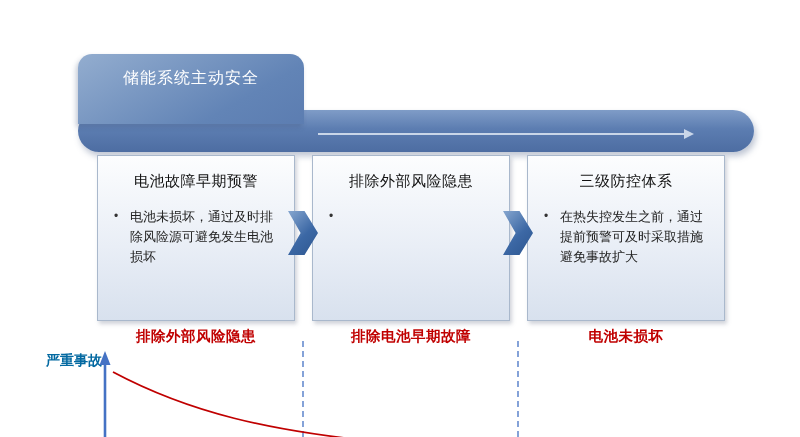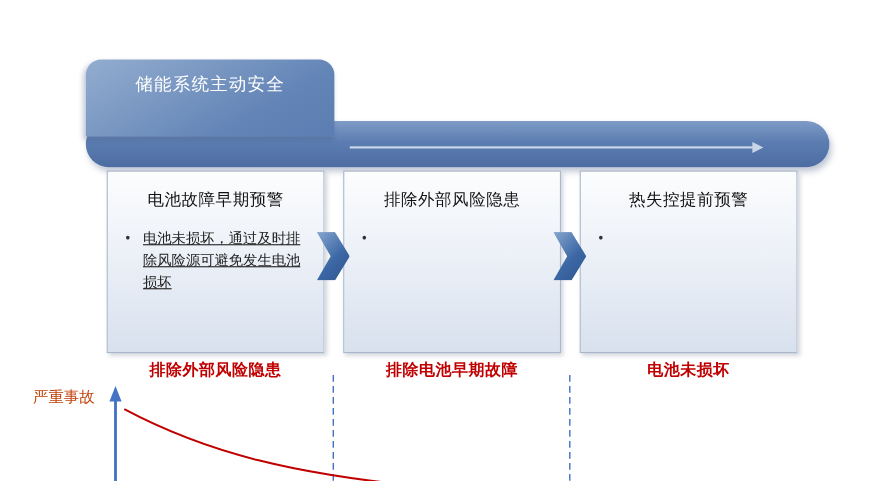--- a/index.html
+++ b/index.html
@@ -19,37 +19,37 @@
   .band-arrow-head{position:absolute;left:684px;top:89px;width:0;height:0;
                    border-left:10px solid #c9d6e8;border-top:5px solid transparent;border-bottom:5px solid transparent;}
 
   
   .stage-box{position:absolute;top:115px;width:198px;height:166px;border:1px solid #a9b8cc;
              background:linear-gradient(180deg,#fcfdfe 0%,#e9eef6 55%,#d8e1ee 100%);
              box-shadow:2px 3px 4px rgba(120,130,150,.35);box-sizing:border-box;}
   .box-title{margin-top:16px;text-align:center;font-size:15px;color:#111;font-weight:500;letter-spacing:.5px;}
   .bullet-row{display:flex;margin:16px auto 0;width:164px;}
   .bullet-marker{width:16px;flex:0 0 16px;font-size:12px;color:#333;line-height:1.55;}
-  .bullet-text{font-size:13px;line-height:1.55;color:#222;width:146px;text-decoration:underline;}
+  .bullet-text{font-size:13px;line-height:1.55;color:#222;width:146px;}
   .box1{left:97px}.box2{left:312px}.box3{left:527px}
 
   
   .chevron{position:absolute;top:171px;width:30px;height:44px;
            background:linear-gradient(135deg,#86a6cf 0%,#3c68a5 55%,#2d568f 100%);
            clip-path:polygon(0 0,55% 0,100% 50%,55% 100%,0 100%,42% 50%);}
   .chev1{left:288px}.chev2{left:503px}
 
   
   .red-footer{position:absolute;top:287px;width:198px;text-align:center;
               font-size:14.5px;font-weight:bold;color:#c00000;letter-spacing:.5px;}
   .rf1{left:97px}.rf2{left:312px}.rf3{left:527px}
 
   
-  .yaxis-label{position:absolute;left:14px;top:310px;width:88px;text-align:center;
-               font-size:14px;font-weight:400;color:#c2410c;line-height:1.45;}
+  .yaxis-label{position:absolute;left:14px;top:310px;width:88px;text-align:right;
+               font-size:14px;font-weight:700;color:#0369a1;line-height:1.45;}
   .chart-svg{position:absolute;left:0;top:295px;}
 </style>
 </head>
 <body>
 
 <div class="stage">
 
   <div class="banner-band"></div>
   <div class="banner-tab"></div>
   <div class="banner-title">
@@ -67,23 +67,24 @@
   </div>
 
   <div class="stage-box box2">
     <div class="box-title">排除外部风险隐患</div>
     <div class="bullet-row">
       <span class="bullet-marker">•</span>
     </div>
   </div>
 
   <div class="stage-box box3">
-    <div class="box-title">热失控提前预警</div>
+    <div class="box-title">三级防控体系</div>
     <div class="bullet-row">
       <span class="bullet-marker">•</span>
+      <span class="bullet-text">在热失控发生之前，通过提前预警可及时采取措施避免事故扩大</span>
     </div>
   </div>
 
   <div class="chevron chev1"></div>
   <div class="chevron chev2"></div>
 
   <div class="red-footer rf2">排除电池早期故障</div>
   <div class="red-footer rf1">排除外部风险隐患</div>
   <div class="red-footer rf3">电池未损坏</div>
 

